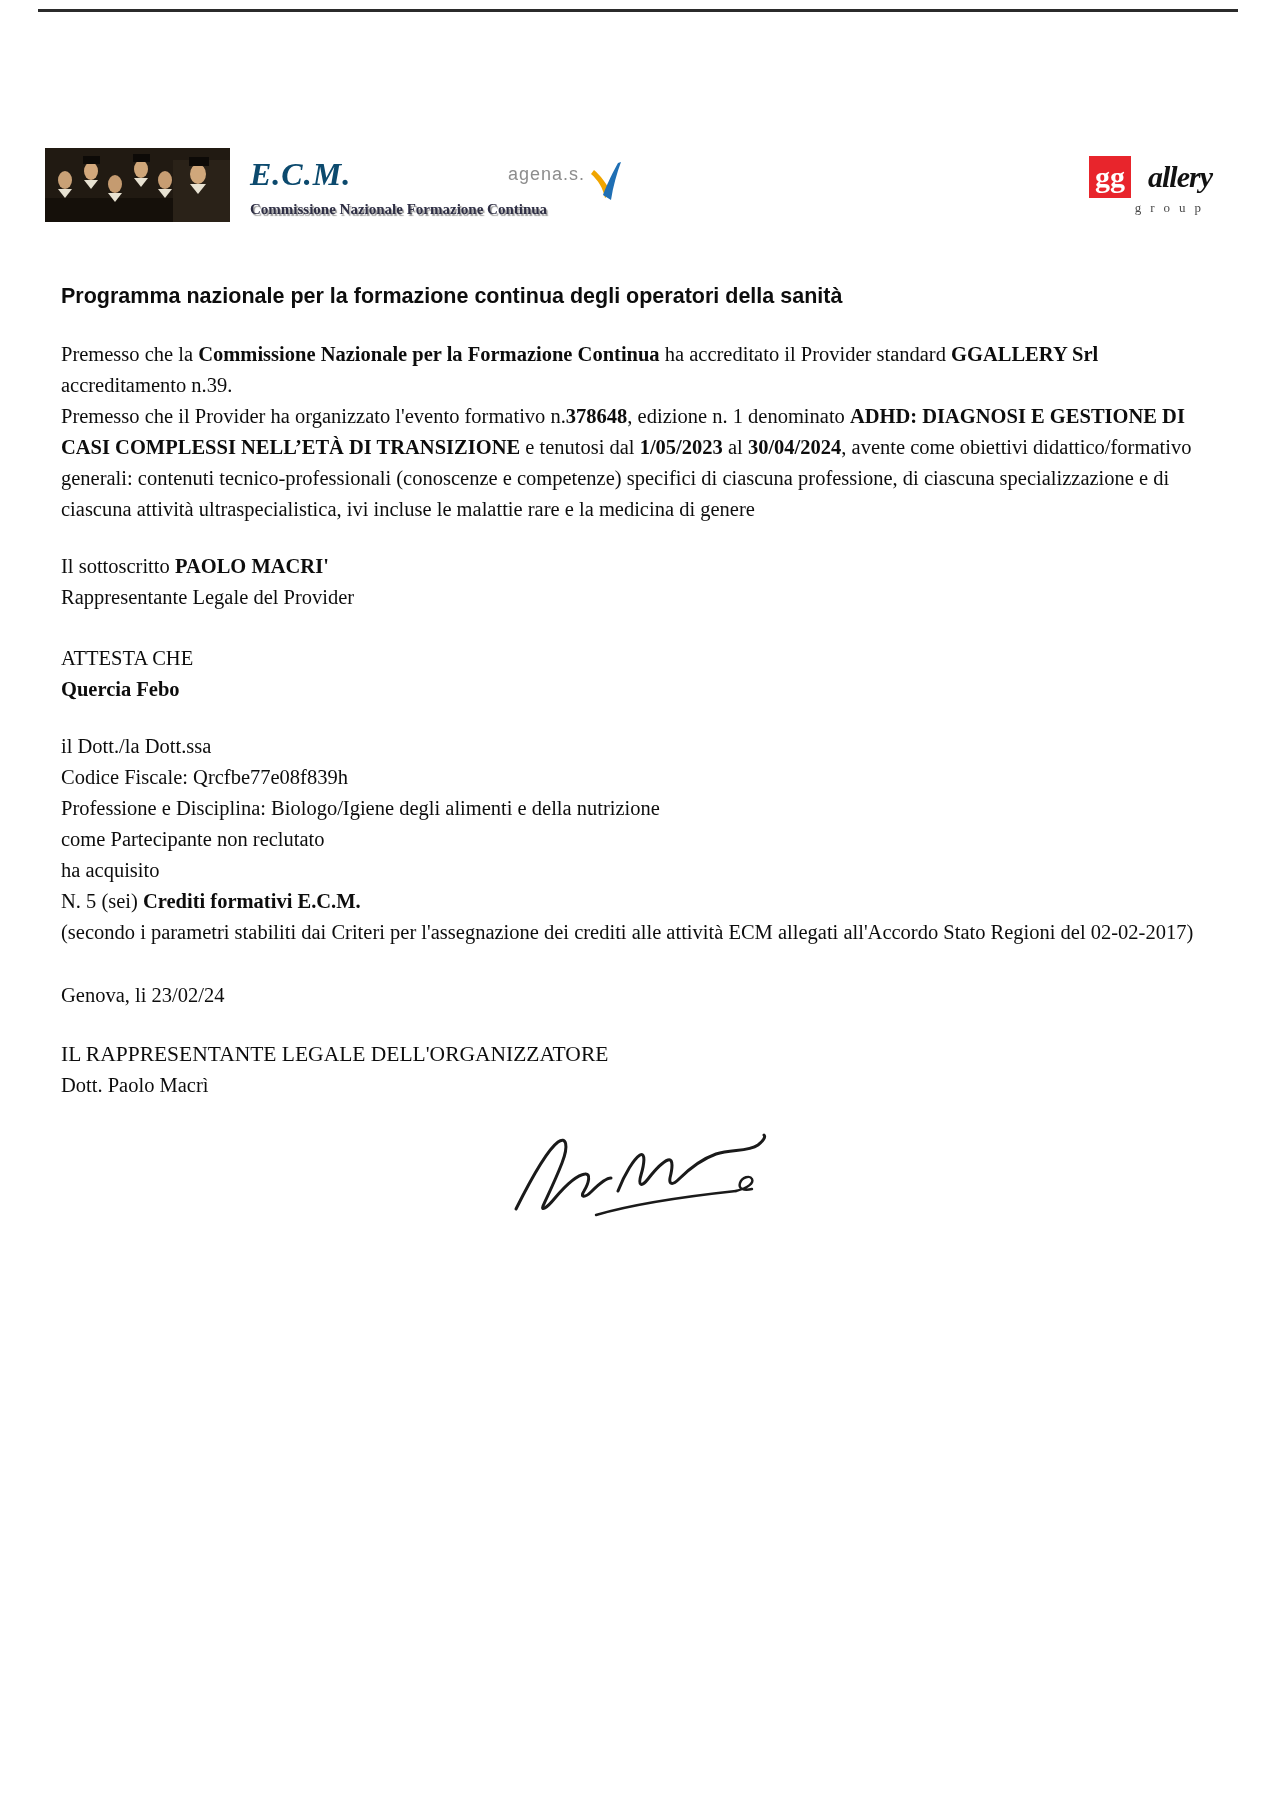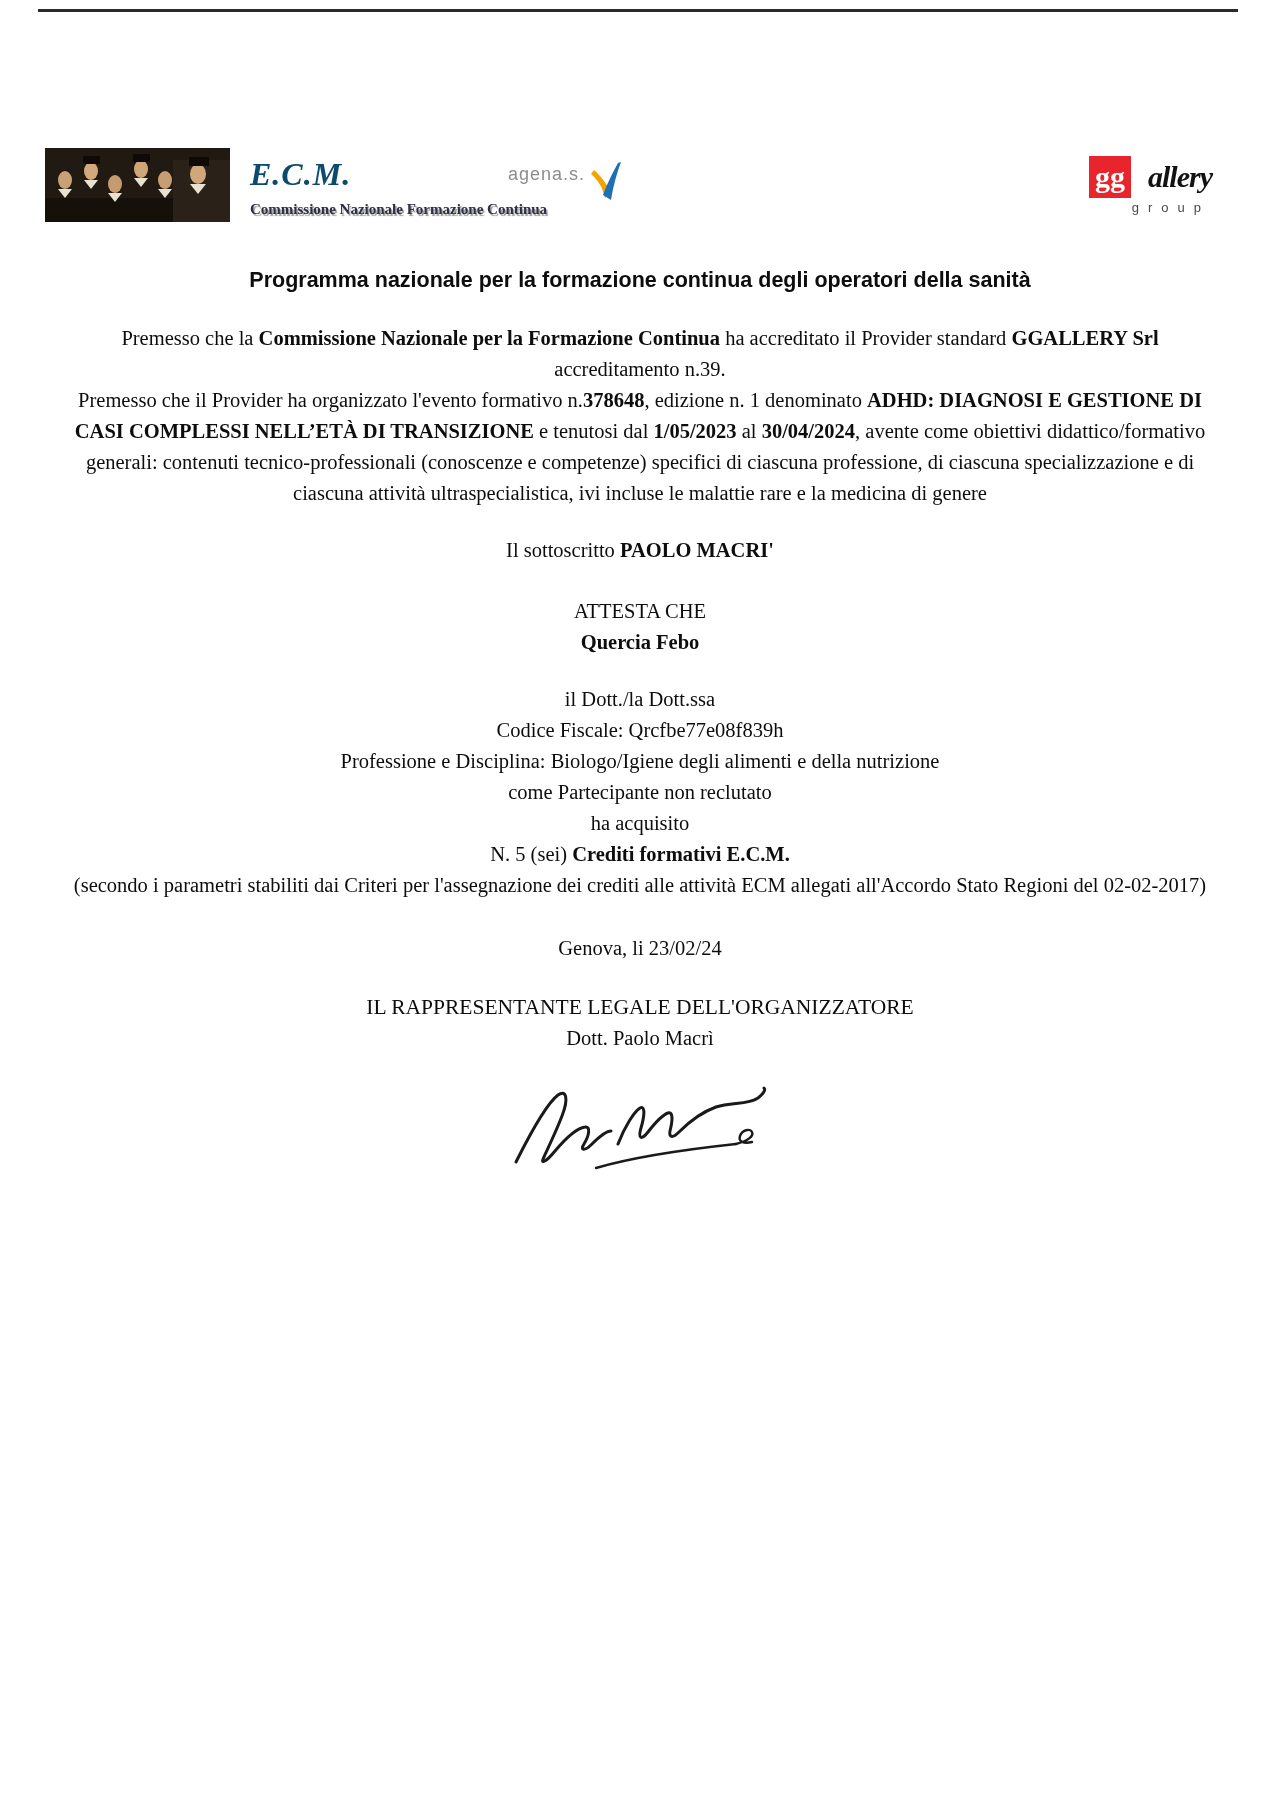--- a/index.html
+++ b/index.html
@@ -52,31 +52,31 @@
     font-weight: bold; font-size: 30px; line-height: 1;
     padding-bottom: 0;
   }
   .gg-allery {
     font-family: "Liberation Serif", serif;
     font-weight: bold; font-size: 30px; line-height: 1; color: #121212;
     margin-left: 17px; letter-spacing: -1px; font-style: italic;
   }
   .gg-group {
     margin-top: 2px;
-    font-family: Liberation Sans, sans-serif;
+    font-family: Liberation Serif, serif;
     font-size: 13px; color: #4a4a4a; letter-spacing: 9px;
     padding-right: 2px;
   }
 
   
   .content {
     position: relative;
-    width: 1158px; margin: 0 auto;
+    width: 1158px; margin: 16px auto;
     padding-top: 268px;
-    text-align: center;
+    text-align: left;
   }
   .doc-title {
     font-family: "Liberation Sans", sans-serif;
     font-weight: bold; font-size: 21.5px; color: #0d0d0d;
     margin-bottom: 30px;
   }
   .para {
     font-size: 20.5px; line-height: 31px; color: #0d0d0d;
   }
   .b { font-weight: bold; }
@@ -143,20 +143,21 @@
 
   <div class="content">
 
     <div class="doc-title">Programma nazionale per la formazione continua degli operatori della sanità</div>
 
     <p class="para"><span>Premesso che la </span><span class="b">Commissione Nazionale per la Formazione Continua</span><span> ha accreditato il Provider standard </span><span class="b">GGALLERY Srl</span><span> accreditamento n.39.</span></p>
 
     <p class="para"><span>Premesso che il Provider ha organizzato l'evento formativo n.</span><span class="b">378648</span><span>, edizione n. 1 denominato </span><span class="b">ADHD: DIAGNOSI E GESTIONE DI CASI COMPLESSI NELL’ETÀ DI TRANSIZIONE</span><span> e tenutosi dal </span><span class="b">1/05/2023</span><span> al </span><span class="b">30/04/2024</span><span>, avente come obiettivi didattico/formativo generali: </span><span class="i">contenuti tecnico-professionali (conoscenze e competenze) specifici di ciascuna professione, di ciascuna specializzazione e di ciascuna attività ultraspecialistica, ivi incluse le malattie rare e la medicina di genere</span></p>
 
     <p class="para block-sottoscritto"><span>Il sottoscritto </span><span class="b">PAOLO MACRI'</span></p>
+    <p class="para">Rappresentante Legale del Provider</p>
 
     <p class="para block-attesta">ATTESTA CHE</p>
 
     <p class="para b">Quercia Febo</p>
     <p class="para block-dott">il Dott./la Dott.ssa</p>
     <p class="para">Codice Fiscale: Qrcfbe77e08f839h</p>
     <p class="para">Professione e Disciplina: Biologo/Igiene degli alimenti e della nutrizione</p>
     <p class="para">come Partecipante non reclutato</p>
     <p class="para">ha acquisito</p>
     <p class="para"><span>N. 5 (sei) </span><span class="b">Crediti formativi E.C.M.</span></p>

